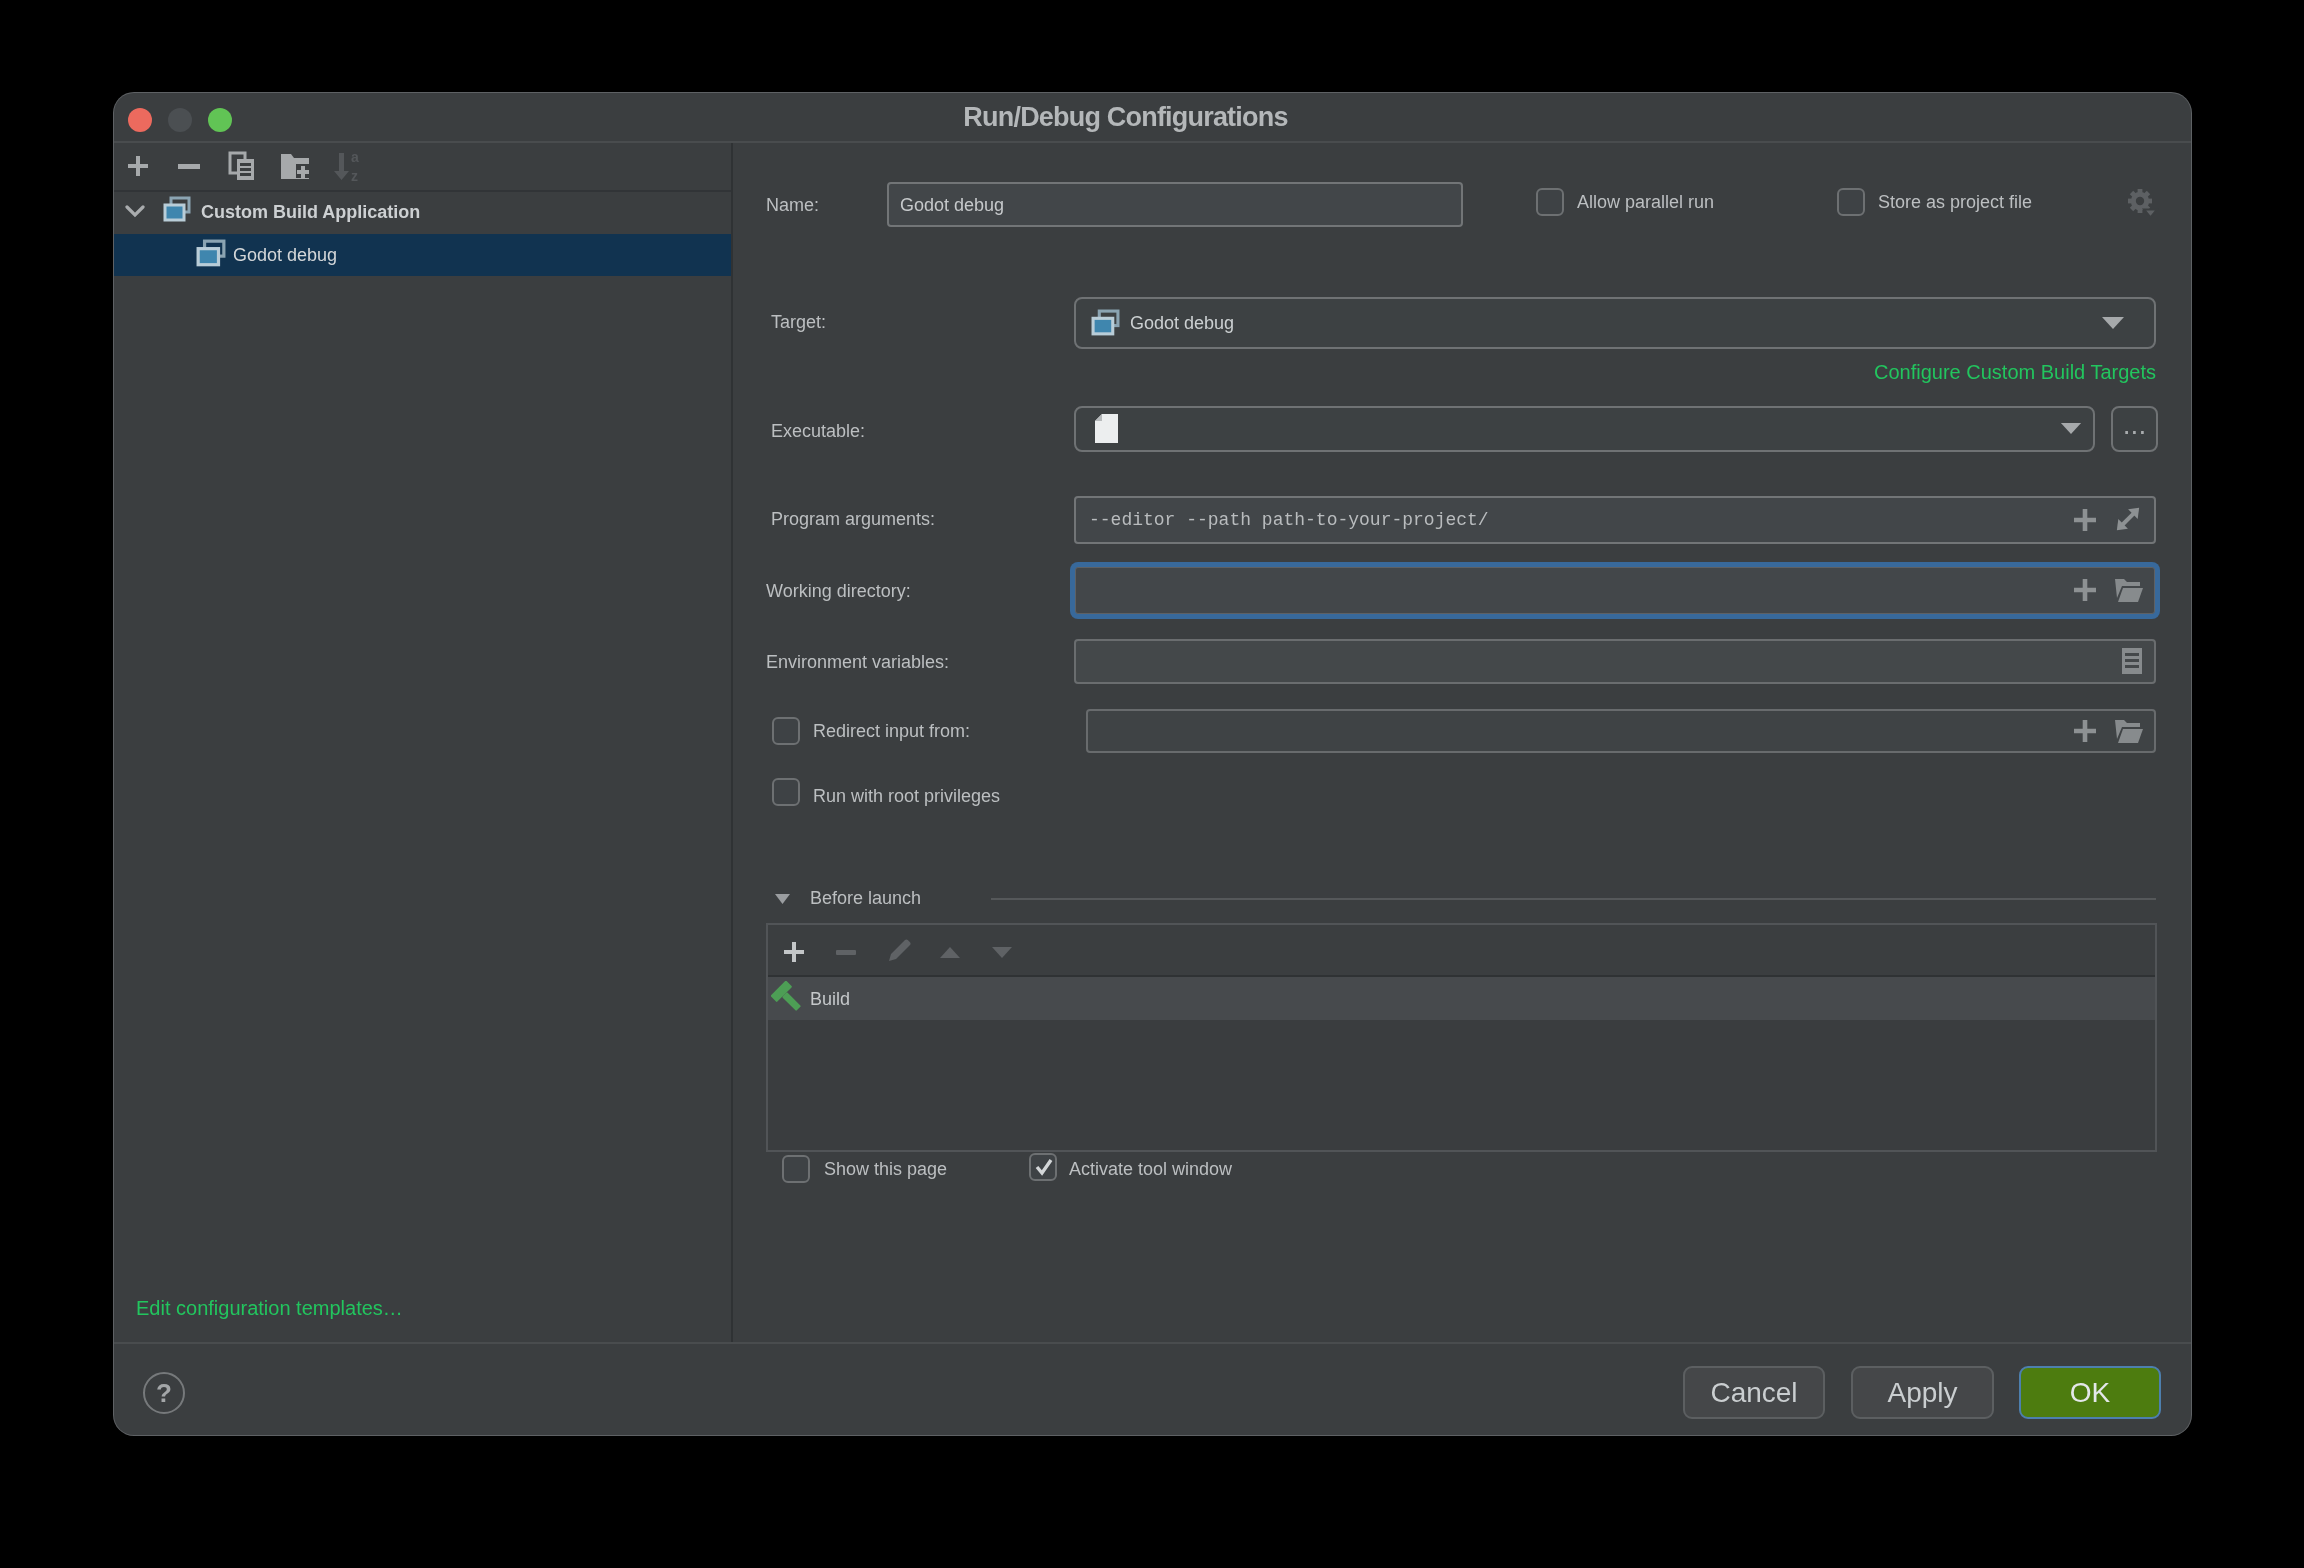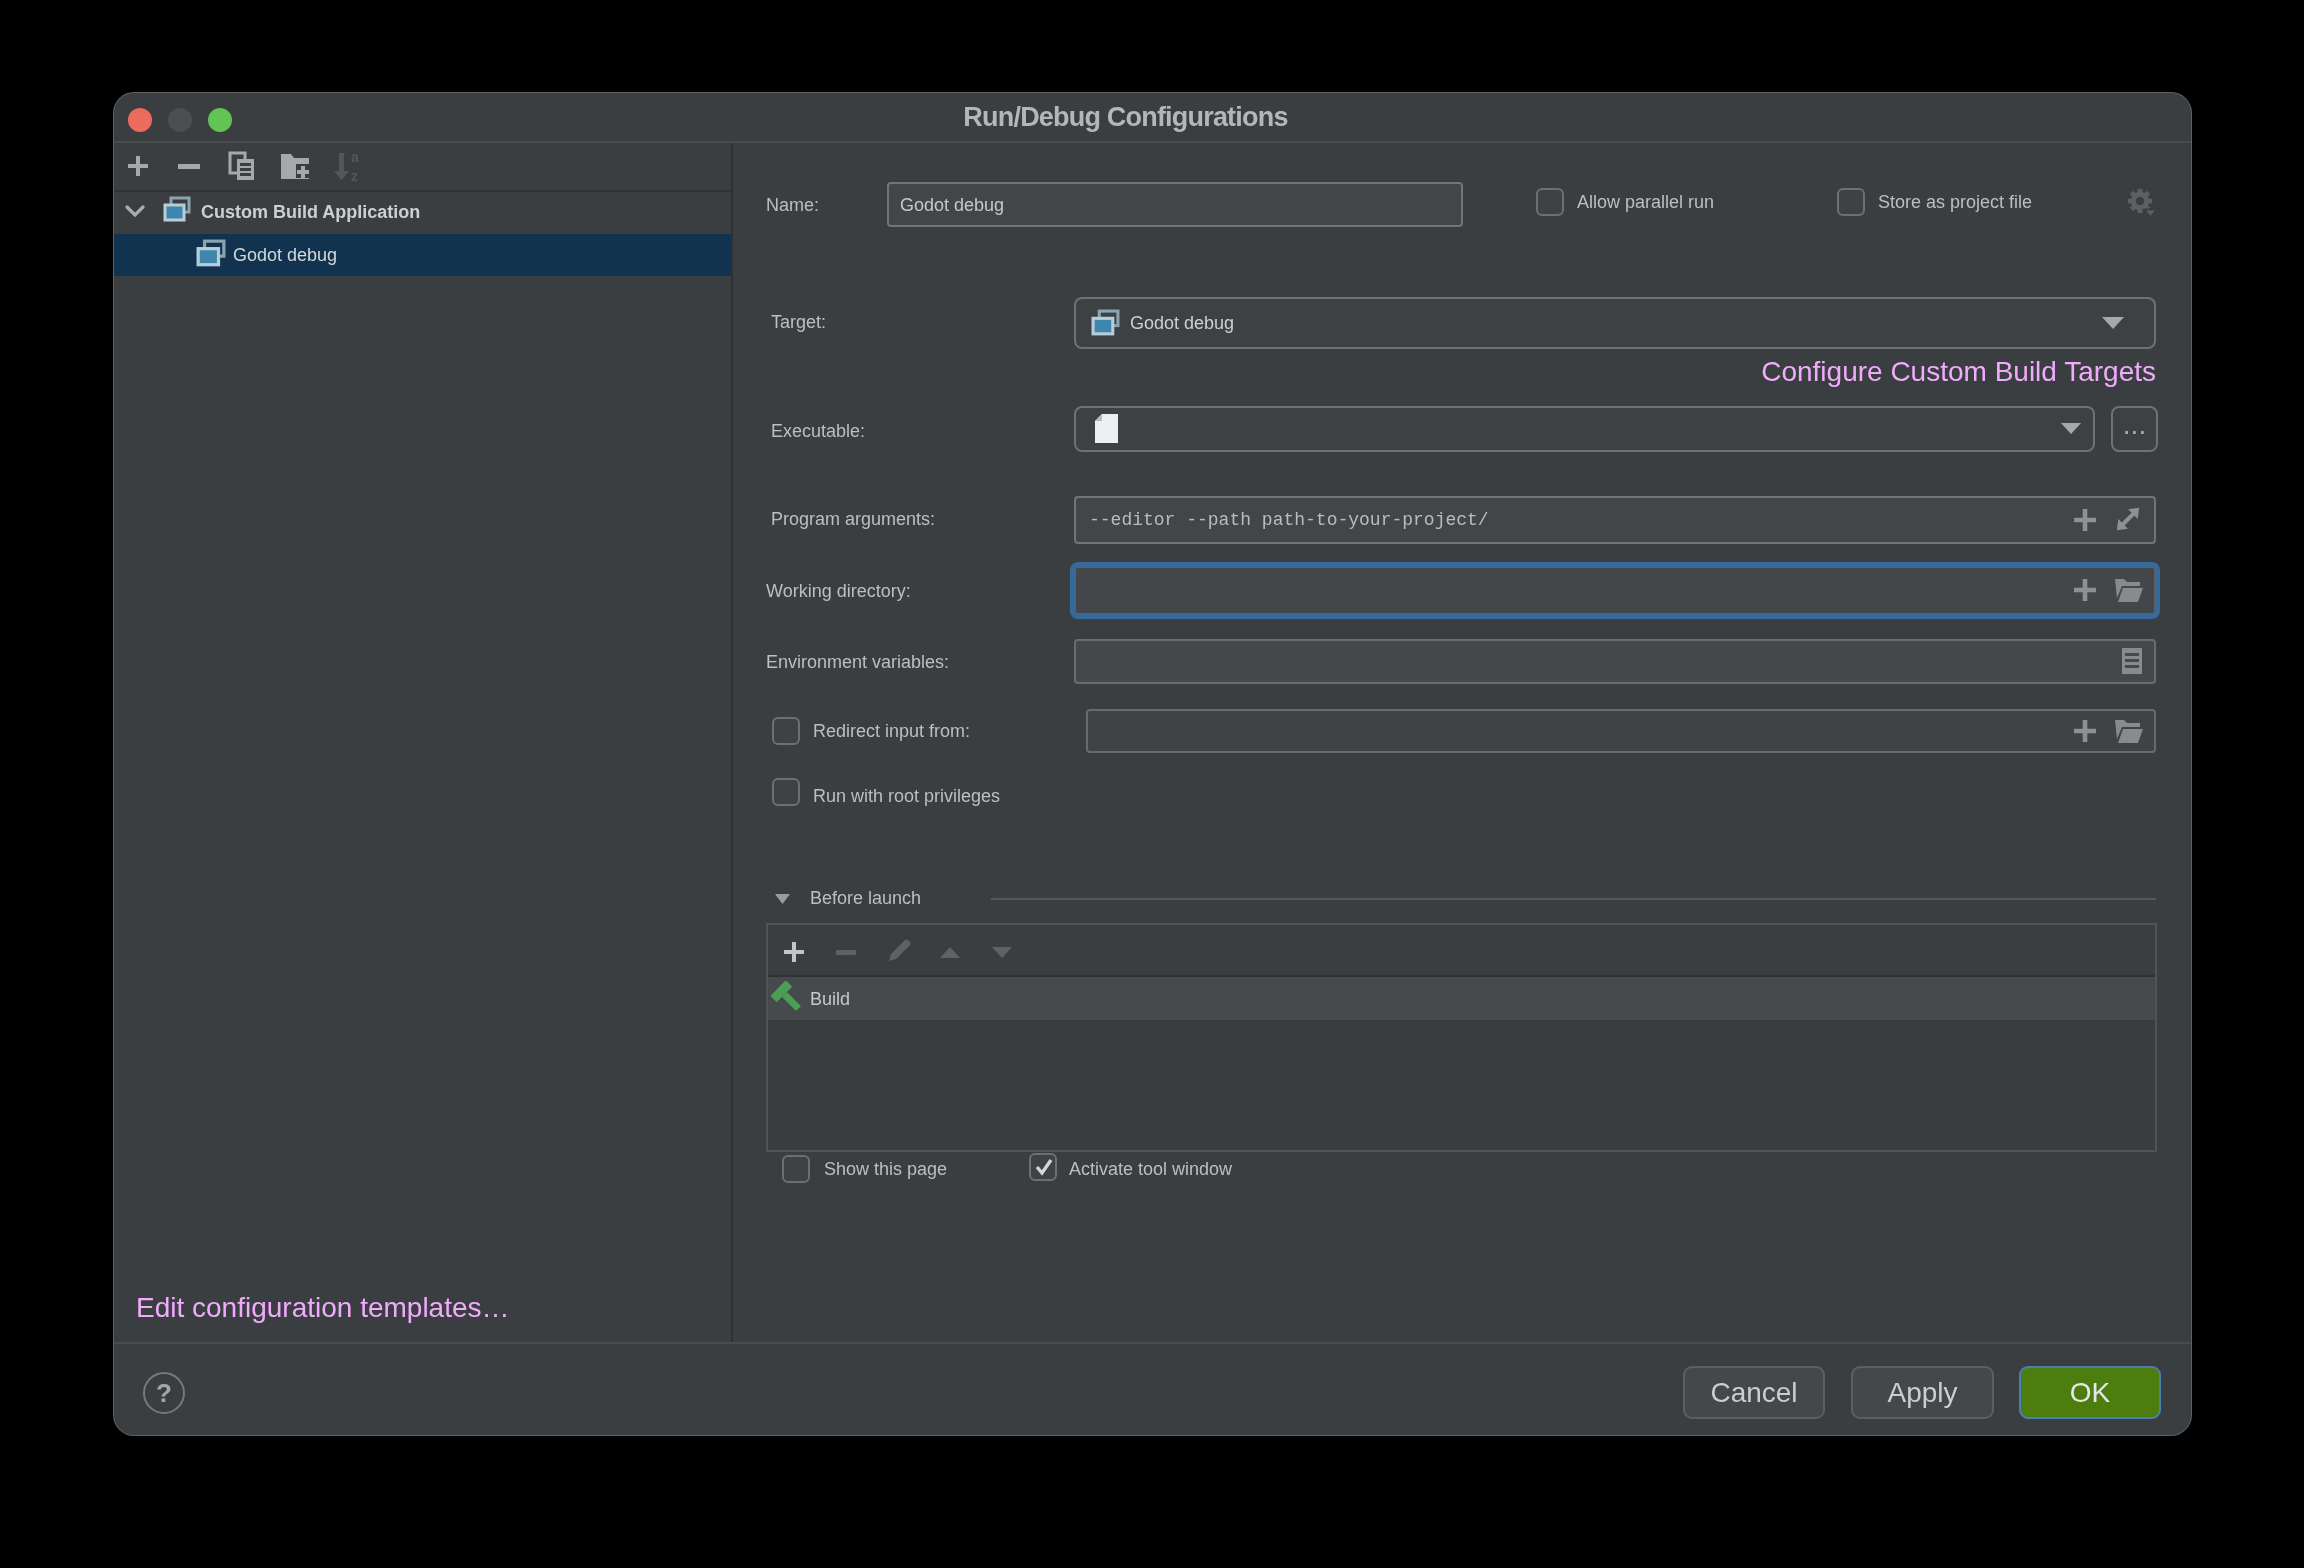--- a/index.html
+++ b/index.html
@@ -1,17 +1,17 @@
 <!DOCTYPE html>
 <html><head><meta charset="utf-8"><style>
 html,body{margin:0;padding:0;width:2304px;height:1568px;background:#000;font-family:"Liberation Sans",sans-serif;overflow:hidden;}
 .abs{position:absolute;}
 .dlg{position:absolute;left:114px;top:93px;width:2077px;height:1342px;background:#3b3e40;border-radius:20px;box-shadow:0 0 0 1px #5e6164;overflow:hidden;}
 .lbl{position:absolute;font-size:18px;color:#bcbfc1;height:32px;line-height:32px;white-space:nowrap;}
-.link{position:absolute;font-size:28px;color:#f0abfc;height:32px;line-height:32px;white-space:nowrap;}
+.link{position:absolute;font-size:20px;color:#22c55e;height:32px;line-height:32px;white-space:nowrap;}
 .cb{position:absolute;width:28px;height:28px;box-sizing:border-box;border:2px solid #6d7072;border-radius:6px;background:#3e4245;}
 .inp{position:absolute;box-sizing:border-box;background:#424649;border:2px solid #727577;border-radius:4px;}
 .combo{position:absolute;box-sizing:border-box;background:#3d4143;border:2px solid #6f7274;border-radius:8px;}
 .btn{position:absolute;box-sizing:border-box;height:53px;background:#454749;border:2px solid #5c5f61;border-radius:9px;font-size:28px;color:#caced0;text-align:center;line-height:49px;}
 svg{position:absolute;display:block;}
 </style></head><body>
 <div class="dlg">
   
   <div class="abs" style="left:14px;top:15px;width:24px;height:24px;border-radius:50%;background:#ec6a5e;"></div>
   <div class="abs" style="left:54px;top:15px;width:24px;height:24px;border-radius:50%;background:#4b4f52;"></div>

